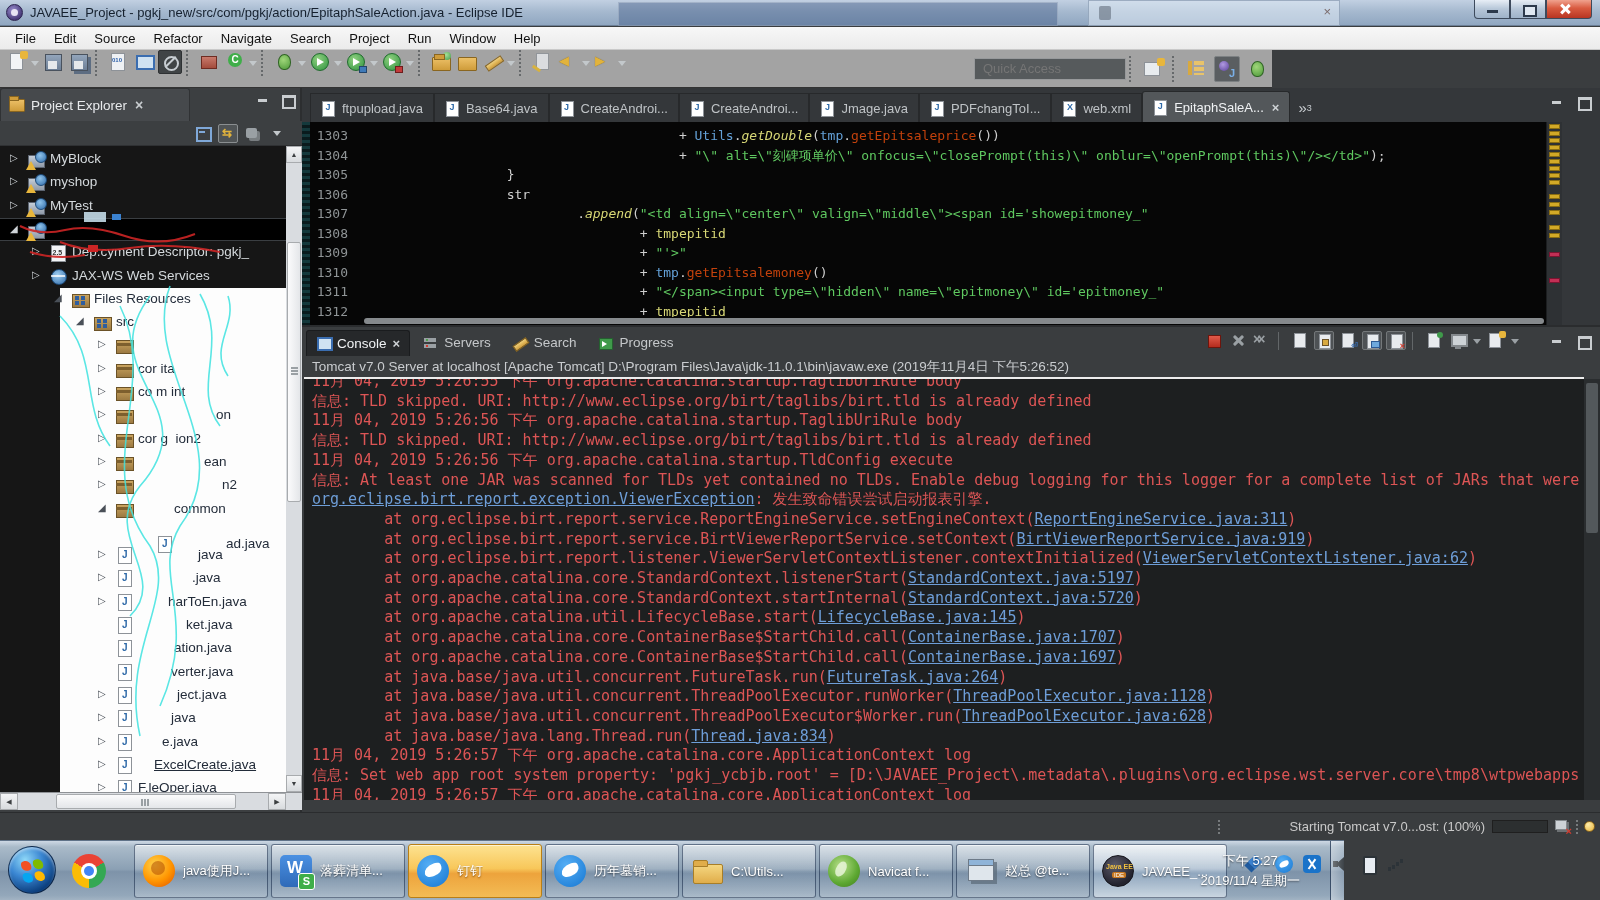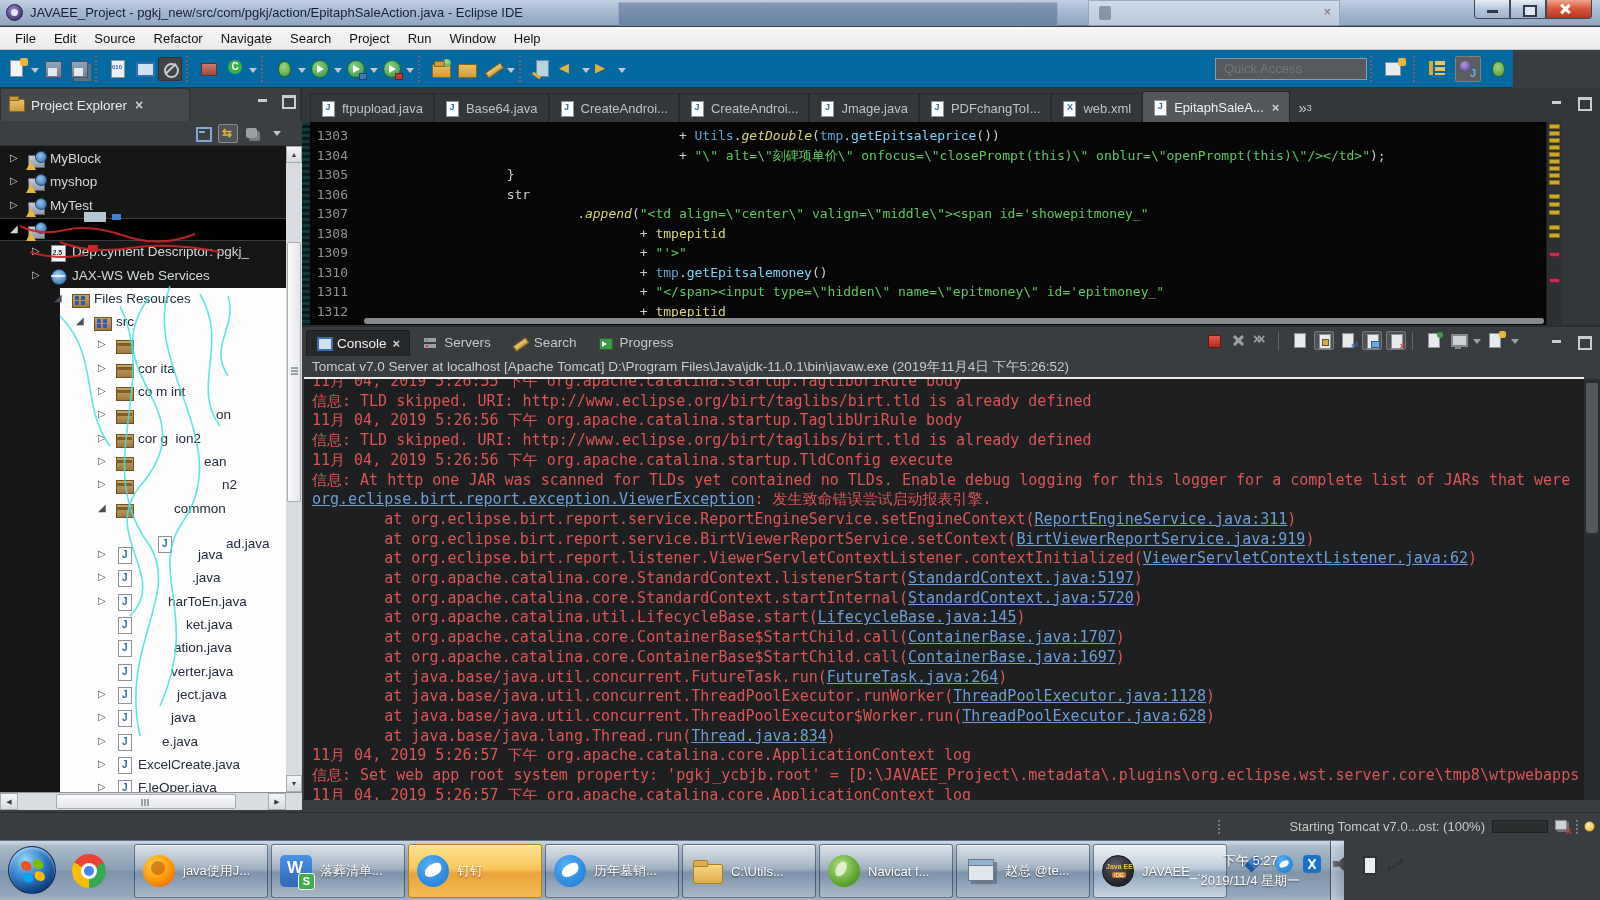--- a/index.html
+++ b/index.html
@@ -20,21 +20,21 @@
 .wb-min::before{content:"";position:absolute;left:12px;bottom:5px;width:11px;height:3px;background:#2c3a4c}
 .wb-max{width:36px;background:linear-gradient(180deg,#e7eef6,#b6c6d8 50%,#9fb3c9)}
 .wb-max::before{content:"";position:absolute;left:12px;top:5px;width:10px;height:8px;border:2px solid #2c3a4c;background:#dfe8f2}
 .wb-close{width:46px;background:linear-gradient(180deg,#f0a28e,#d95b40 45%,#b83522);border-radius:0 0 4px 0}
 .wb-close::before,.wb-close::after{content:"";position:absolute;left:17px;top:3px;width:2.5px;height:12px;background:#fff}
 .wb-close::before{transform:rotate(45deg)}.wb-close::after{transform:rotate(-45deg)}
 
 .menubar{position:absolute;left:0;top:27px;width:1600px;height:23px;background:linear-gradient(180deg,#f7f7f7,#ebebeb);border-bottom:1px solid #c9c9c9;display:flex;align-items:center;padding-left:6px}
 .mitem{font-size:13px;color:#111;padding:0 9px}
 
-.toolbar{position:absolute;left:0;top:50px;width:1513px;height:38px;background:#0369a1;border-bottom:1px solid #333;display:flex;align-items:center;padding-left:4px}
+.toolbar{position:absolute;left:0;top:50px;width:1272px;height:38px;background:#a3a3a3;border-bottom:1px solid #333;display:flex;padding-left:4px}
 .tsep{width:7px;height:26px;border-left:2px dotted #66696b;margin:0 3px}
 .tbi{position:relative;width:24px;height:24px;margin:0 1px;flex:none}
 .dd{position:relative;width:10px;height:24px;flex:none}
 .dd::before{content:"";position:absolute;left:1px;top:11px;border:4px solid transparent;border-top:5px solid #c3c8cb}
 .i-new::before{content:"";position:absolute;left:5px;top:3px;width:11px;height:15px;background:#f2f4f6;border:1px solid #8d9298}
 .i-new::after{content:"";position:absolute;right:1px;top:1px;width:8px;height:8px;background:#e8b63c;border-radius:2px}
 .i-save::before,.i-saveall::before{content:"";position:absolute;left:4px;top:4px;width:15px;height:15px;background:linear-gradient(180deg,#93a5bb,#6d7f96);border:1px solid #49525e}
 .i-save::after,.i-saveall::after{content:"";position:absolute;left:7px;top:11px;width:9px;height:8px;background:#e6e9ec}
 .i-saveall::before{box-shadow:3px 3px 0 #5d6d82}
 .i-bin::before{content:"";position:absolute;left:5px;top:3px;width:12px;height:16px;background:#eef1f4;border:1px solid #8d9298}
@@ -135,21 +135,21 @@
 .eover{display:flex;align-items:center;margin-left:8px;color:#c8cdd1;font-size:15px;padding-bottom:6px}
 .eover sup{font-size:9px}
 .edwin{position:absolute;right:10px;top:8px;display:flex;gap:12px}
 .editor{position:absolute;left:0;top:34px;width:1298px;height:203px;background:#060606;overflow:hidden}
 .annocol{position:absolute;left:0;top:0;width:8px;height:100%;background:repeating-linear-gradient(180deg,#14393c 0 3px,#0a1b1d 3px 6px)}
 .codewrap{position:absolute;left:8px;top:4px;right:54px;bottom:8px;overflow:hidden;font-family:"DejaVu Sans Mono",monospace;font-size:13px;line-height:19.5px}
 .cline{display:flex;white-space:pre}
 .lnum{width:48px;text-align:right;padding-right:10px;color:#8f9496;flex:none}
 .ltext{white-space:pre}
 .tk-op{color:#cfcfcf}.tk-pl{color:#d0d0d0}.tk-cls{color:#64a1d8}.tk-str{color:#5fc860}
-.tk-mth{color:#d8d876;font-style:italic}.tk-mth2{color:#7dd3fc}.tk-var{color:#d8d876}
+.tk-mth{color:#d8d876;font-style:italic}.tk-mth2{color:#c2410c}.tk-var{color:#d8d876}
 .ehscroll{position:absolute;left:62px;right:56px;bottom:1px;height:6px;background:#85898c;border-radius:3px}
 .ruler{position:absolute;right:38px;top:0;width:16px;height:203px;background:#2e3134;border-left:1px solid #1c1e20}
 .mk-w,.mk-e{position:absolute;left:2px;width:11px;height:5px;background:#d2a927;border:1px solid #8a6d12}
 .mk-e{background:#c22f55;border-color:#7a1430}
 .eright{position:absolute;right:0;top:0;width:38px;height:203px;background:#34373a}
 
 .consolepane{position:absolute;left:302px;top:325px;width:1298px;height:487px;background:#3a3d3f;border-top:2px solid #2a2c2e}
 .ctabs{position:absolute;left:4px;top:2px;height:27px;display:flex;align-items:center;gap:4px}
 .ctab{display:flex;align-items:center;gap:6px;height:26px;padding:0 9px;color:#c5c8ca;font-size:13.5px;white-space:nowrap}
 .ctab.active{background:#26282a;border:1px solid #1a1c1e;border-bottom:none;border-radius:3px 3px 0 0;color:#f0f2f4}
@@ -480,21 +480,21 @@
           <span class="tlab" style="left: 171px;">java</span>
         </div>
         <div class="trow bg-white" style="top: 584.5px;">
           <span class="tarrow" style="left: 98px;">▷</span>
           <span class="tico ico-jfile" style="left: 116px;"></span>
           <span class="tlab" style="left: 162px;">e.java</span>
         </div>
         <div class="trow bg-white" style="top: 607.8px;">
           <span class="tarrow" style="left: 98px;">▷</span>
           <span class="tico ico-jfile" style="left: 116px;"></span>
-          <span class="tlab" style="left: 138px;">ExcelCreate.java</span>
+          <span class="tlab" style="left: 154px; text-decoration: underline;">ExcelCreate.java</span>
         </div>
         <div class="trow bg-white" style="top: 631.1px;">
           <span class="tarrow" style="left: 98px;">▷</span>
           <span class="tico ico-jfile" style="left: 116px;"></span>
           <span class="tlab" style="left: 138px;">F.leOper.java</span>
         </div>
         <svg class="scrib" width="286" height="646" viewBox="0 0 286 646">
           <g stroke="#3fe3e0" stroke-width="1.6" fill="none" opacity="0.85">
             <path d="M150,150 C90,230 210,260 140,340 C100,390 170,430 130,470"></path>
             <path d="M170,140 C140,220 240,300 180,380 C150,430 200,470 160,560"></path>
@@ -663,21 +663,21 @@
     </div>
     <div class="cheader">Tomcat v7.0 Server at localhost [Apache Tomcat] D:\Program Files\Java\jdk-11.0.1\bin\javaw.exe (2019年11月4日 下午5:26:52)</div>
     <div class="csepline"></div>
     <div class="clog">
       <div class="clog-inner" id="clog">
           <div class="cl"><span class="cerr">11月 04, 2019 5:26:55 下午 org.apache.catalina.startup.TaglibUriRule body</span></div>
           <div class="cl"><span class="cerr">信息: TLD skipped. URI: http://www.eclipse.org/birt/taglibs/birt.tld is already defined</span></div>
           <div class="cl"><span class="cerr">11月 04, 2019 5:26:56 下午 org.apache.catalina.startup.TaglibUriRule body</span></div>
           <div class="cl"><span class="cerr">信息: TLD skipped. URI: http://www.eclipse.org/birt/taglibs/birt.tld is already defined</span></div>
           <div class="cl"><span class="cerr">11月 04, 2019 5:26:56 下午 org.apache.catalina.startup.TldConfig execute</span></div>
-          <div class="cl"><span class="cerr">信息: At http one JAR was scanned for TLDs yet contained no TLDs. Enable debug logging for this logger for a complete list of JARs that were</span></div>
+          <div class="cl"><span class="cerr">信息: At least one JAR was scanned for TLDs yet contained no TLDs. Enable debug logging for this logger for a complete list of JARs that were</span></div>
           <div class="cl"><span class="clink">org.eclipse.birt.report.exception.ViewerException</span><span class="cerr">: 发生致命错误尝试启动报表引擎.</span></div>
           <div class="cl"><span class="cerr">        at org.eclipse.birt.report.service.ReportEngineService.setEngineContext(</span><span class="clink">ReportEngineService.java:311</span><span class="cerr">)</span></div>
           <div class="cl"><span class="cerr">        at org.eclipse.birt.report.service.BirtViewerReportService.setContext(</span><span class="clink">BirtViewerReportService.java:919</span><span class="cerr">)</span></div>
           <div class="cl"><span class="cerr">        at org.eclipse.birt.report.listener.ViewerServletContextListener.contextInitialized(</span><span class="clink">ViewerServletContextListener.java:62</span><span class="cerr">)</span></div>
           <div class="cl"><span class="cerr">        at org.apache.catalina.core.StandardContext.listenerStart(</span><span class="clink">StandardContext.java:5197</span><span class="cerr">)</span></div>
           <div class="cl"><span class="cerr">        at org.apache.catalina.core.StandardContext.startInternal(</span><span class="clink">StandardContext.java:5720</span><span class="cerr">)</span></div>
           <div class="cl"><span class="cerr">        at org.apache.catalina.util.LifecycleBase.start(</span><span class="clink">LifecycleBase.java:145</span><span class="cerr">)</span></div>
           <div class="cl"><span class="cerr">        at org.apache.catalina.core.ContainerBase$StartChild.call(</span><span class="clink">ContainerBase.java:1707</span><span class="cerr">)</span></div>
           <div class="cl"><span class="cerr">        at org.apache.catalina.core.ContainerBase$StartChild.call(</span><span class="clink">ContainerBase.java:1697</span><span class="cerr">)</span></div>
           <div class="cl"><span class="cerr">        at java.base/java.util.concurrent.FutureTask.run(</span><span class="clink">FutureTask.java:264</span><span class="cerr">)</span></div>

